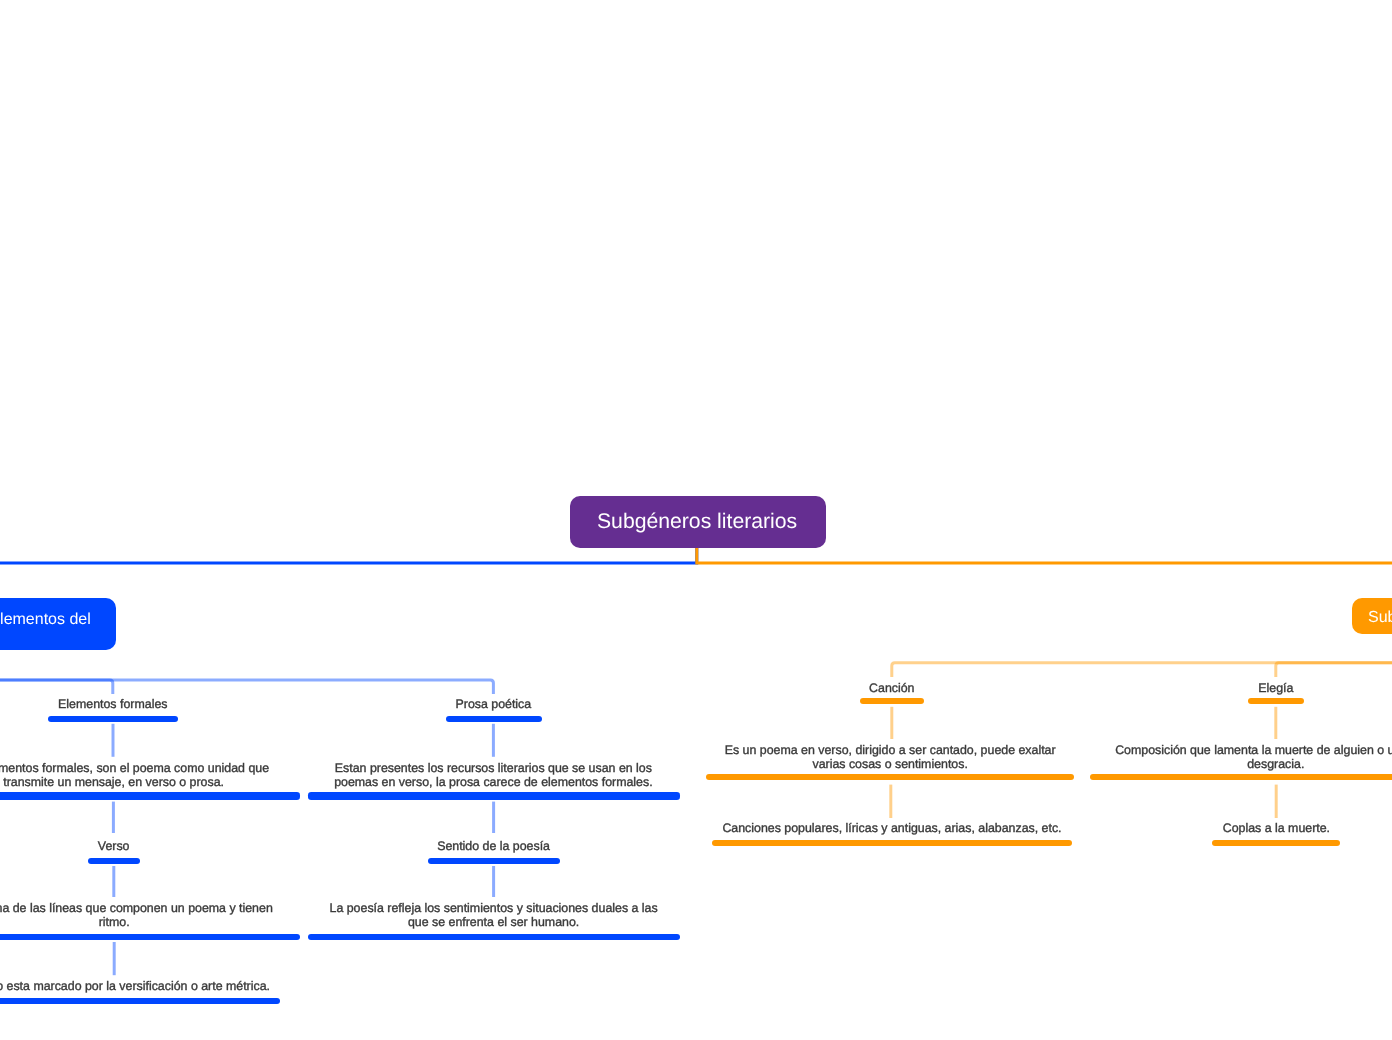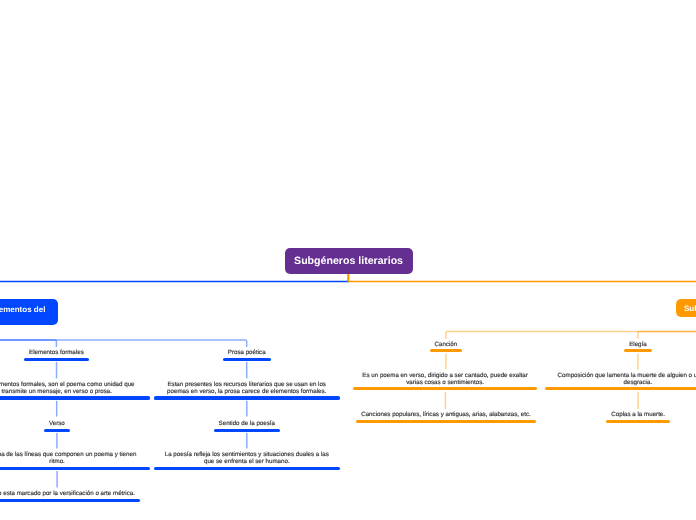--- a/index.html
+++ b/index.html
@@ -9,21 +9,21 @@
   #canvas{position:relative;width:696px;height:520px;overflow:hidden;background:#ffffff;will-change:transform;}
   #links{position:absolute;left:0;top:0;}
 
   .topic{position:absolute;text-align:center;}
   .topic .label{font-size:6.2px;line-height:6.85px;color:#3a3a3a;display:block;-webkit-text-stroke:0.18px #3a3a3a;}
   .topic .bar{height:3.2px;border-radius:1.6px;margin:0.7px auto 0 auto;}
   .topic.blue .bar{background:#0047ff;}
   .topic.orange .bar{background:#ff9900;}
 
   .boxnode{position:absolute;border-radius:5px;box-sizing:border-box;}
-  .boxnode .label{display:block;color:#ffffff;font-weight:bold;text-align:center;}
+  .boxnode .label{display:block;color:#ffffff;font-weight:normal;text-align:center;}
 
   #root{background:#652e91;}
   #root .label{font-size:10.6px;white-space:nowrap;}
   #branch-left-box{background:#0047ff;overflow:hidden;}
   #branch-right-box{background:#ff9900;overflow:hidden;}
   #branch-left-box .label{font-size:8px;text-align:right;line-height:21px;width:60px;margin-left:77.3px;}
   #branch-right-box .label{font-size:8px;text-align:left;padding-left:8.1px;line-height:20.1px;white-space:nowrap;}
 </style>
 </head>
 <body>

